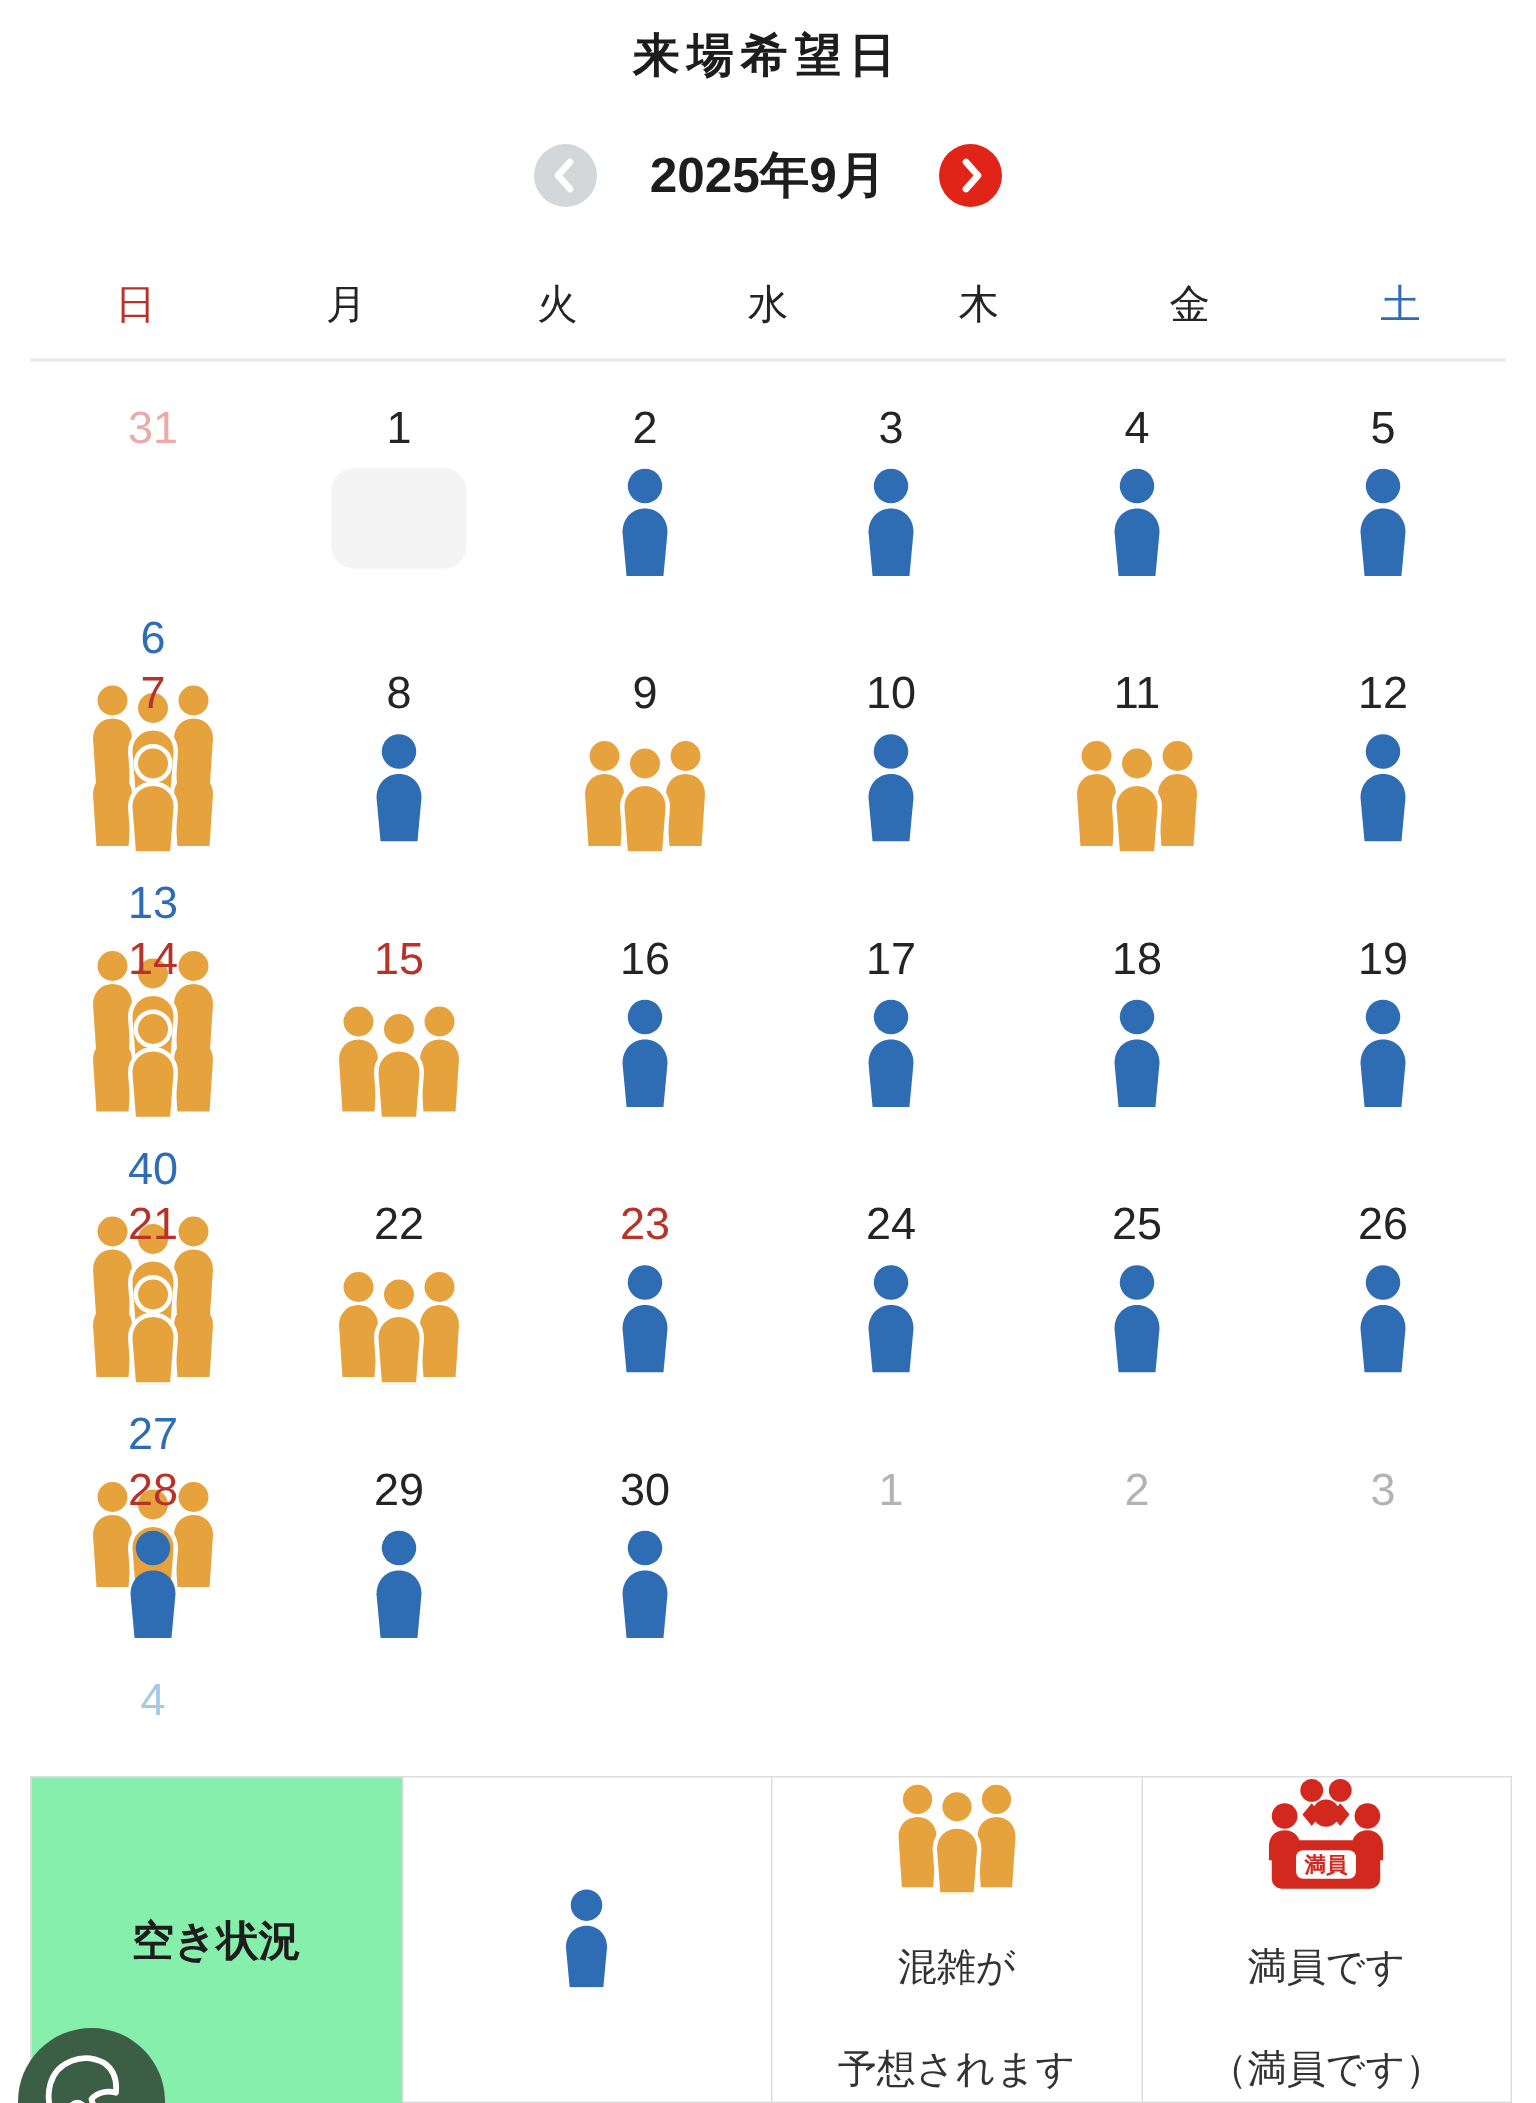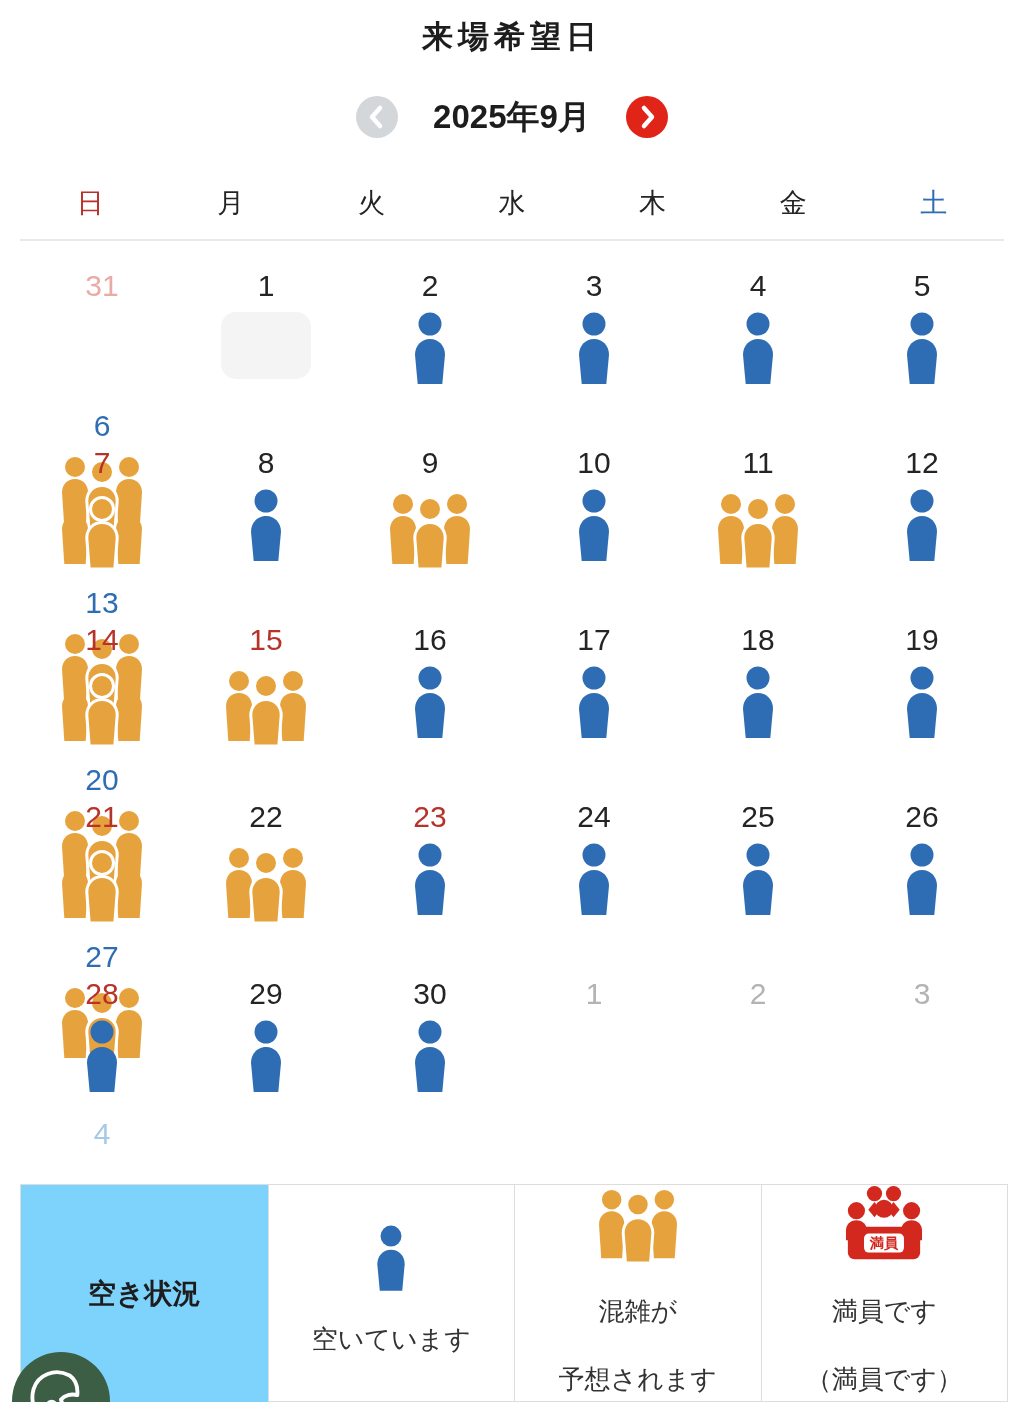--- a/index.html
+++ b/index.html
@@ -48,21 +48,21 @@
   .tone-next-sat{color:#a6c9e8;}
   
   .legend{
     position:absolute;top:1184px;left:20px;width:988px;height:218px;
     display:grid;grid-template-columns:repeat(4,1fr);
     border:1px solid #dddddd;box-sizing:border-box;background:#fff;
   }
   .legend-cell{border-left:1px solid #dddddd;gap:20px;}
   .legend-cell:first-child{border-left:none;}
   .legend-header-cell{
-    background:#7dd3fc;display:flex;align-items:center;justify-content:center;
+    background:#86efac;display:flex;align-items:center;justify-content:center;
     font-size:28px;font-weight:bold;color:#1d1d1d;
   }
   .legend-item{
     display:flex;flex-direction:column;align-items:center;justify-content:center;
     font-size:26px;color:#333;text-align:center;line-height:1.85;
   }
   .legend-item .icon-wrap{margin-bottom:4px;display:flex;align-items:center;justify-content:center;}
   .fab{
     position:absolute;left:12px;top:1352px;width:98px;height:98px;border-radius:50%;
     background:#3b5e44;border:none;padding:0;cursor:pointer;
@@ -305,21 +305,21 @@
       <div class="day-cell">
         <div class="day-num tone-weekday">19</div>
         <div class="day-status">
           <span><svg width="46" height="72" viewBox="0 0 46 72">
     <circle cx="23" cy="12" r="11.5" fill="#2e6db4"></circle>
     <path d="M23 27c-8.8 0-15 6.9-15 15.8L10.7 72h24.6L38 42.8C38 33.9 31.8 27 23 27z" fill="#2e6db4"></path>
   </svg></span>
         </div>
       </div>
       <div class="day-cell">
-        <div class="day-num tone-sat">20</div>
+        <div class="day-num tone-sat">40</div>
         <div class="day-status">
           <span><svg width="86" height="80" viewBox="0 0 86 80">
     <circle cx="16" cy="15" r="10" fill="#e6a33d"></circle>
     <path d="M16 27c-7.6 0-13 5.7-13 13.4L5.3 75h21.4L29 40.4C29 32.7 23.6 27 16 27z" fill="#e6a33d"></path>
     <circle cx="70" cy="15" r="10" fill="#e6a33d"></circle>
     <path d="M70 27c7.6 0 13 5.7 13 13.4L80.7 75H59.3L57 40.4C57 32.7 62.4 27 70 27z" fill="#e6a33d"></path>
     <circle cx="43" cy="20" r="11.5" fill="#e6a33d" stroke="#ffffff" stroke-width="3"></circle>
     <path d="M43 33.5c-8.9 0-15.2 6.8-15.2 15.6L30.2 80h25.6l2.4-30.9C58.2 40.3 51.9 33.5 43 33.5z" fill="#e6a33d" stroke="#ffffff" stroke-width="3"></path>
   </svg></span>
         </div>
@@ -459,21 +459,20 @@
 
 <div class="legend" id="legend-table">
   <div class="legend-cell legend-header-cell">空き状況</div>
 <div class="legend-cell legend-item">
       <span class="icon-wrap">
         <svg width="42" height="66" viewBox="0 0 46 72">
     <circle cx="23" cy="12" r="11.5" fill="#2e6db4"></circle>
     <path d="M23 27c-8.8 0-15 6.9-15 15.8L10.7 72h24.6L38 42.8C38 33.9 31.8 27 23 27z" fill="#2e6db4"></path>
   </svg>
       </span>
-      <div>空いています</div>
     </div>
     <div class="legend-cell legend-item">
       <span class="icon-wrap">
         <svg width="84" height="78" viewBox="0 0 86 80">
     <circle cx="16" cy="15" r="10" fill="#e6a33d"></circle>
     <path d="M16 27c-7.6 0-13 5.7-13 13.4L5.3 75h21.4L29 40.4C29 32.7 23.6 27 16 27z" fill="#e6a33d"></path>
     <circle cx="70" cy="15" r="10" fill="#e6a33d"></circle>
     <path d="M70 27c7.6 0 13 5.7 13 13.4L80.7 75H59.3L57 40.4C57 32.7 62.4 27 70 27z" fill="#e6a33d"></path>
     <circle cx="43" cy="20" r="11.5" fill="#e6a33d" stroke="#ffffff" stroke-width="3"></circle>
     <path d="M43 33.5c-8.9 0-15.2 6.8-15.2 15.6L30.2 80h25.6l2.4-30.9C58.2 40.3 51.9 33.5 43 33.5z" fill="#e6a33d" stroke="#ffffff" stroke-width="3"></path>

